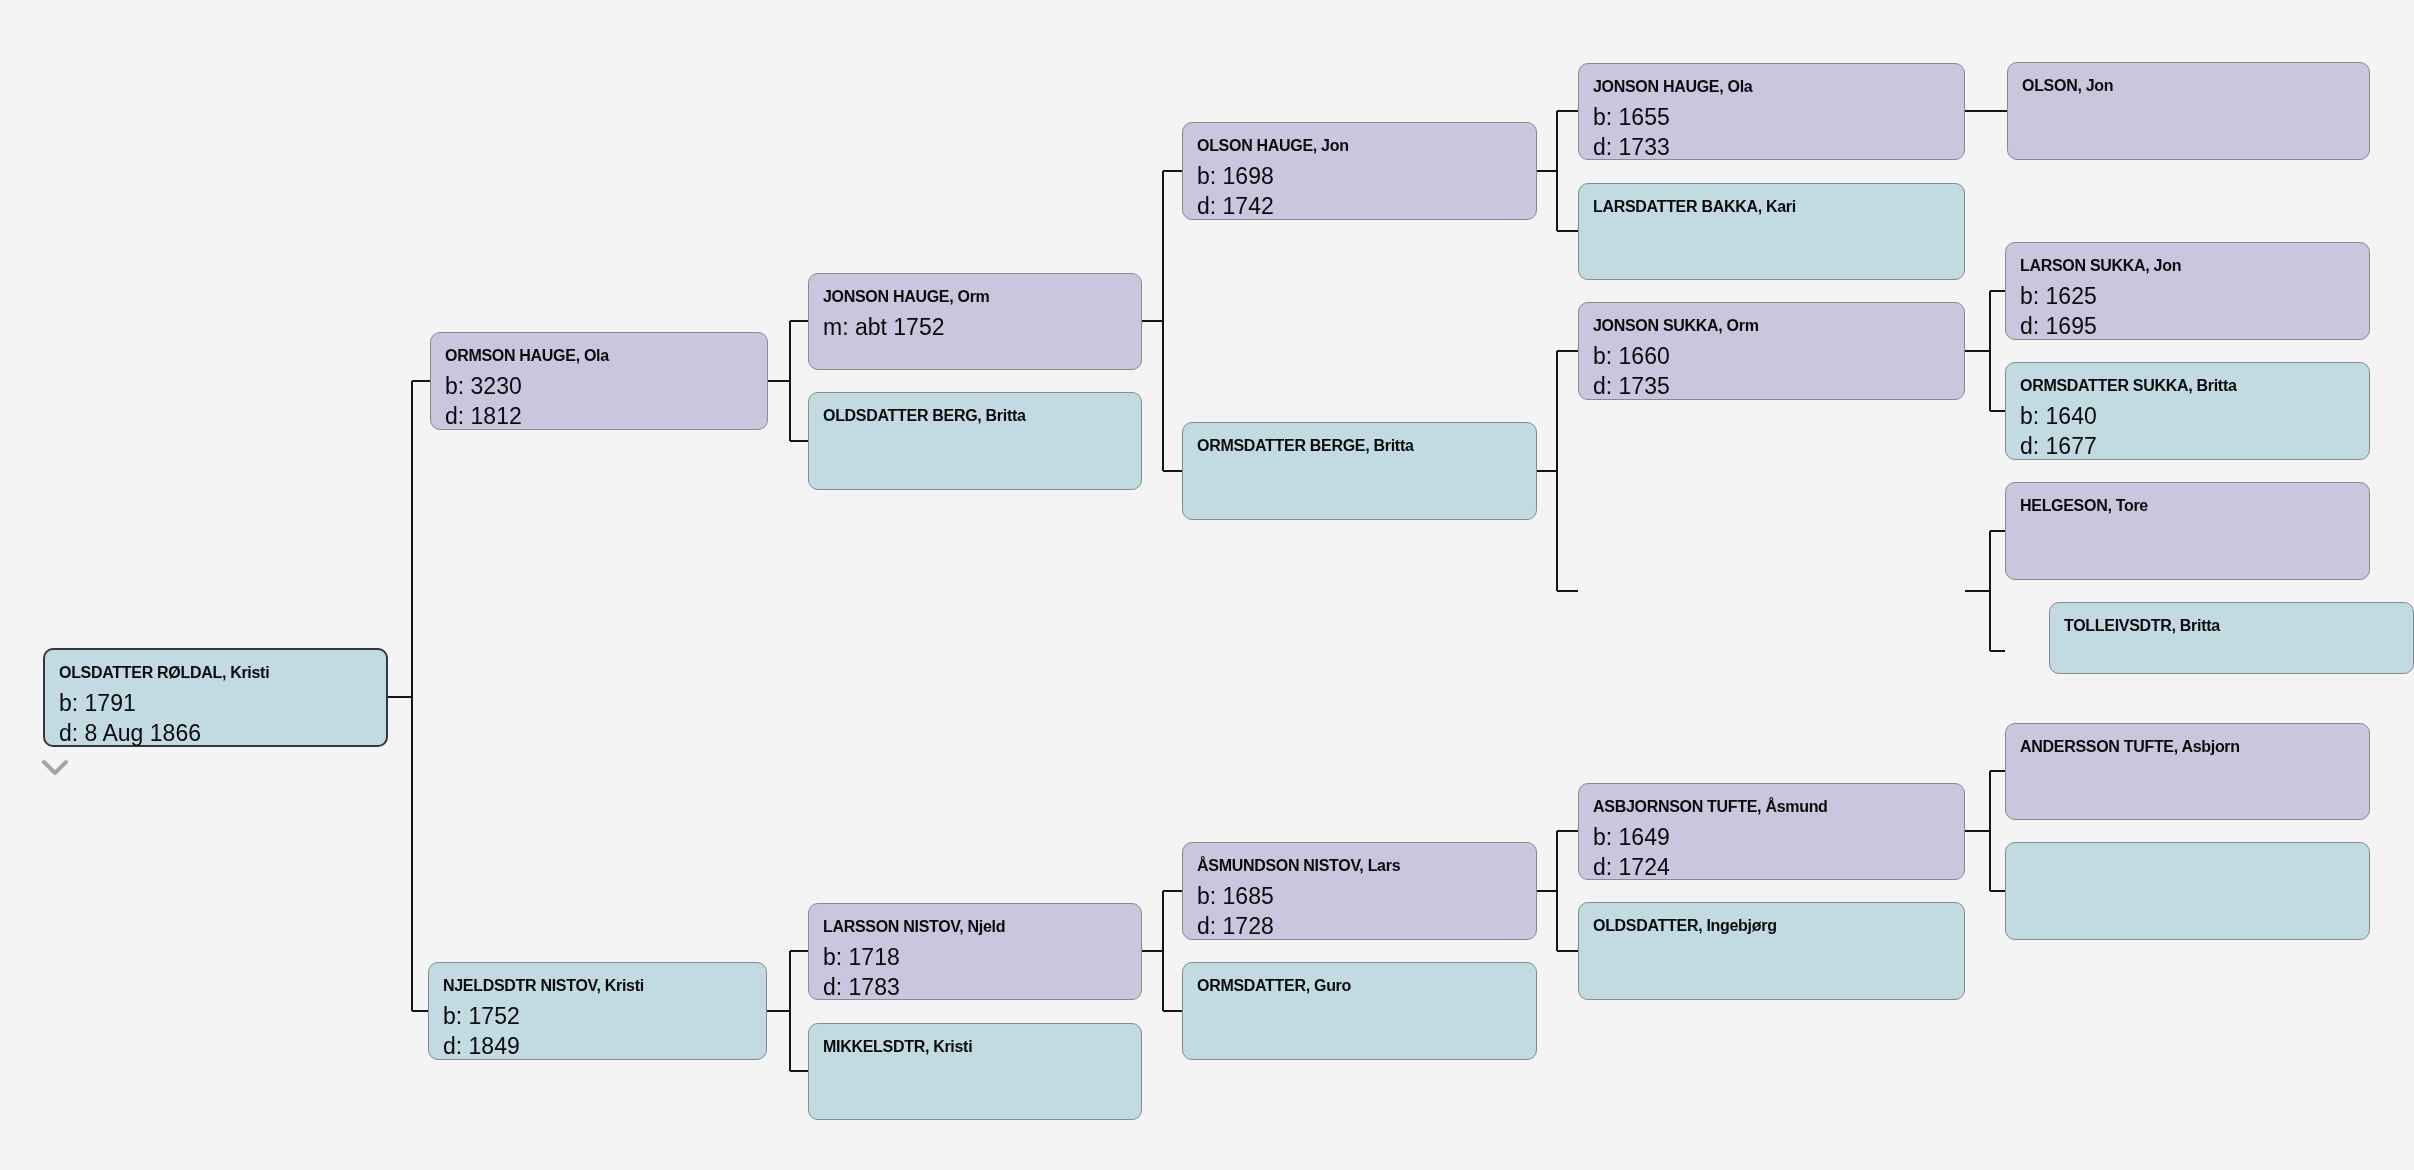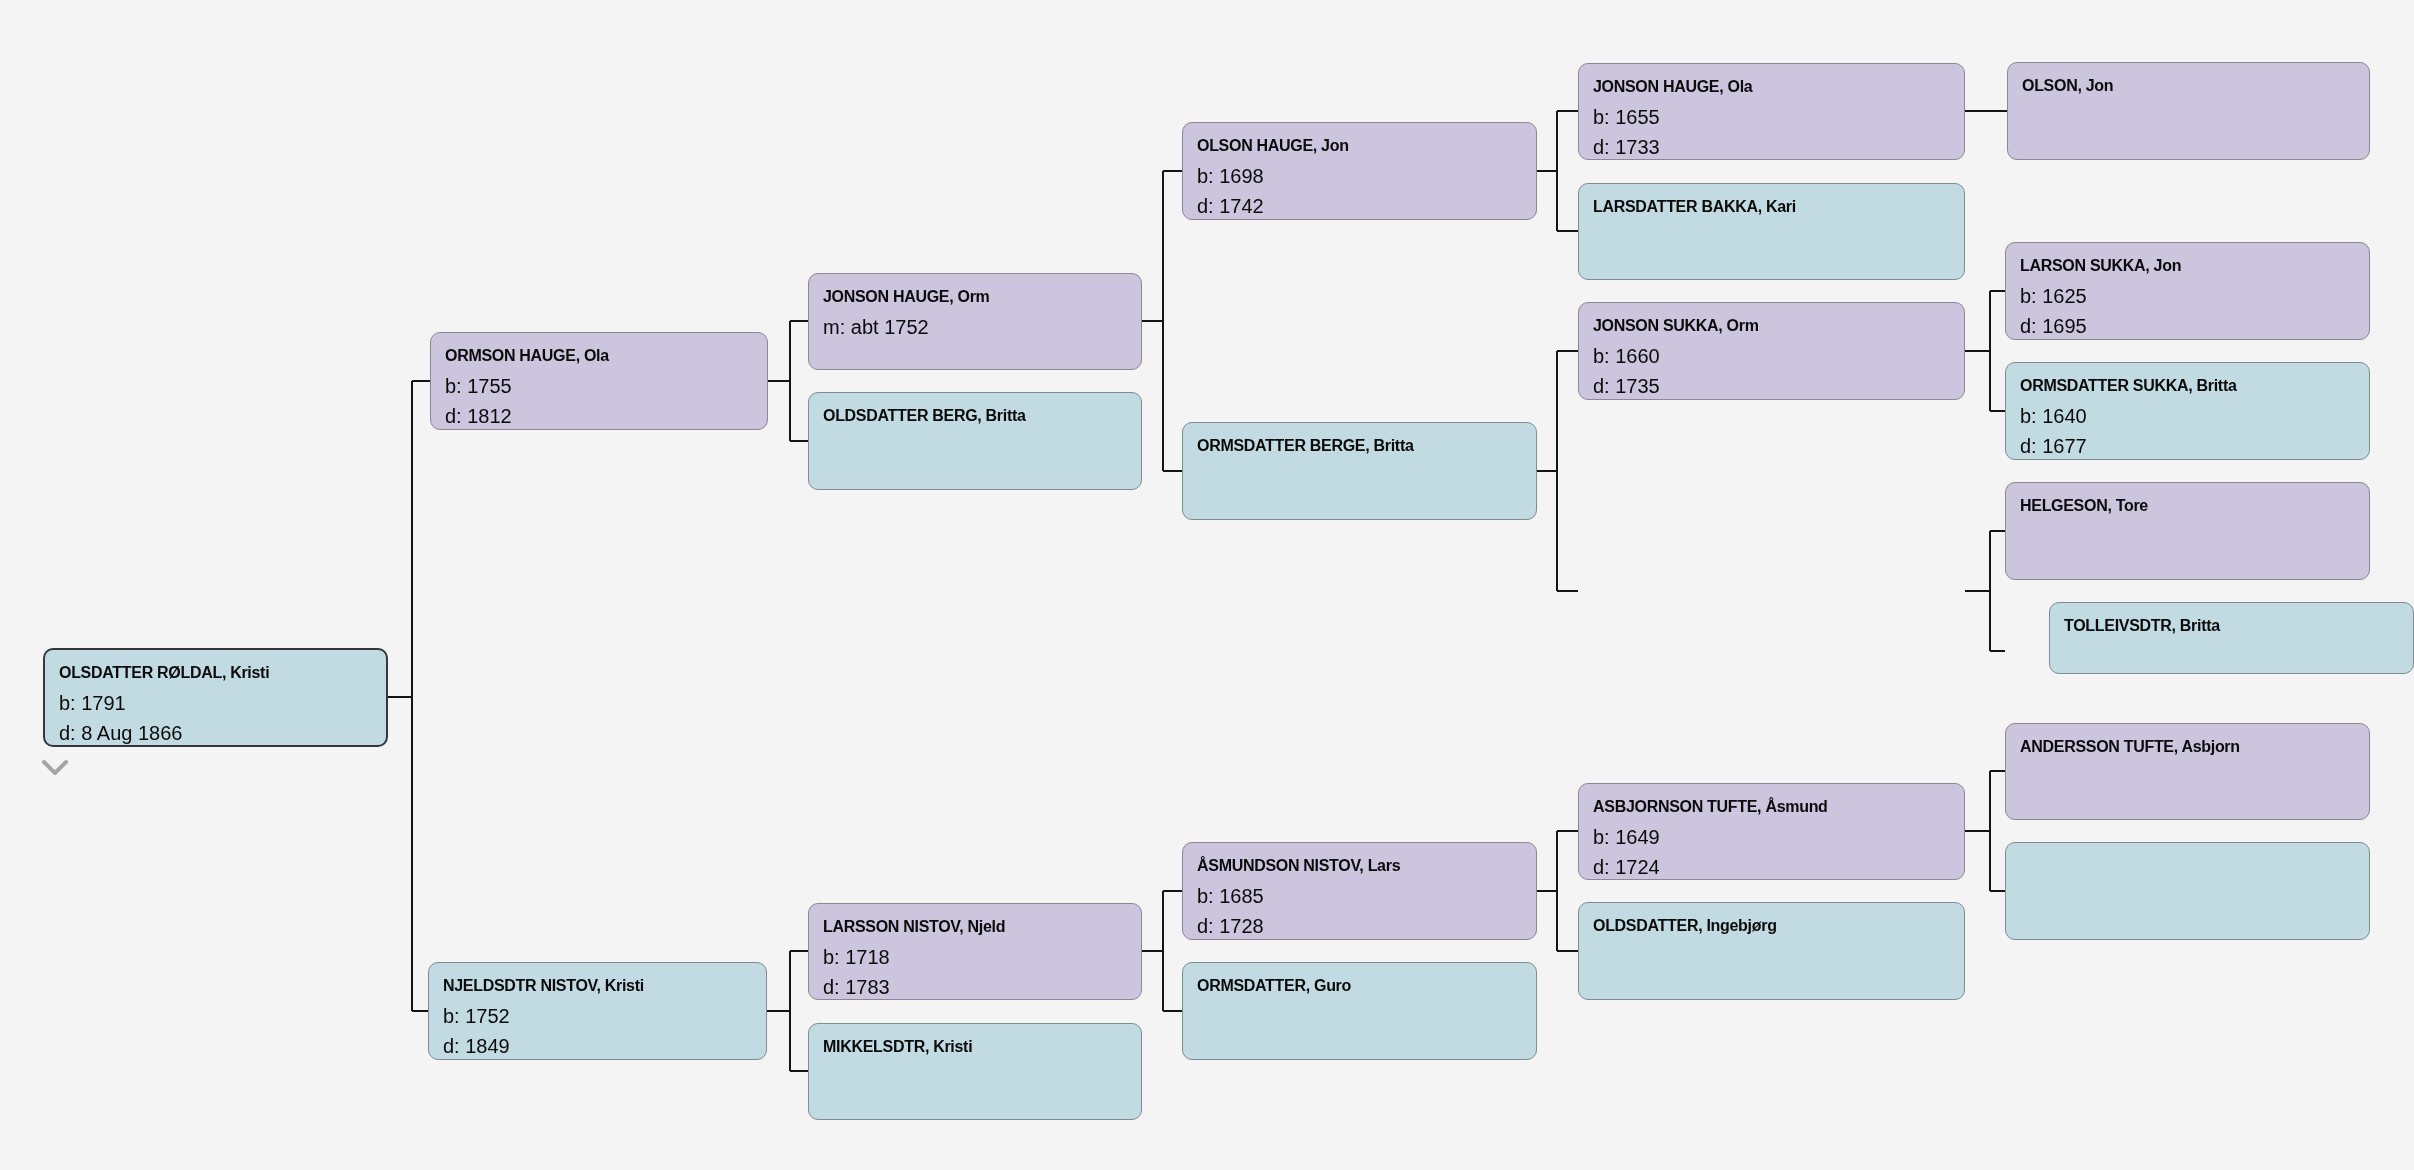--- a/index.html
+++ b/index.html
@@ -44,21 +44,21 @@
     border: 2px solid var(--selected-border, #34373b);
   }
   .node .name {
     font-weight: bold;
     font-size: 16px;
     line-height: 31px;
     letter-spacing: -0.3px;
     white-space: nowrap;
   }
   .node .detail {
-    font-size: 20px;
+    font-size: 23px;
     line-height: 30px;
     white-space: nowrap;
   }
   .expand-toggle {
     position: absolute;
     left: 40px;
     top: 757px;
     width: 30px;
     height: 24px;
     background: transparent;
@@ -124,21 +124,21 @@
       <polyline points="4,5 15,16 26,5" fill="none" stroke="var(--chevron-color,#a5a5a8)" stroke-width="4" stroke-linecap="round" stroke-linejoin="round"></polyline>
     </svg>
   </button>
 <div class="node female selected" style="left: 43px; top: 648px; width: 345px; height: 99px;">
       <div class="name">OLSDATTER RØLDAL, Kristi</div>
       <div class="detail">b: 1791</div>
       <div class="detail">d: 8 Aug 1866</div>
     </div>
     <div class="node male" style="left: 430px; top: 332px; width: 338px; height: 98px;">
       <div class="name">ORMSON HAUGE, Ola</div>
-      <div class="detail">b: 1755</div>
+      <div class="detail">b: 3230</div>
       <div class="detail">d: 1812</div>
     </div>
     <div class="node female" style="left: 428px; top: 962px; width: 339px; height: 98px;">
       <div class="name">NJELDSDTR NISTOV, Kristi</div>
       <div class="detail">b: 1752</div>
       <div class="detail">d: 1849</div>
     </div>
     <div class="node male" style="left: 808px; top: 273px; width: 334px; height: 97px;">
       <div class="name">JONSON HAUGE, Orm</div>
       <div class="detail">m: abt 1752</div>

